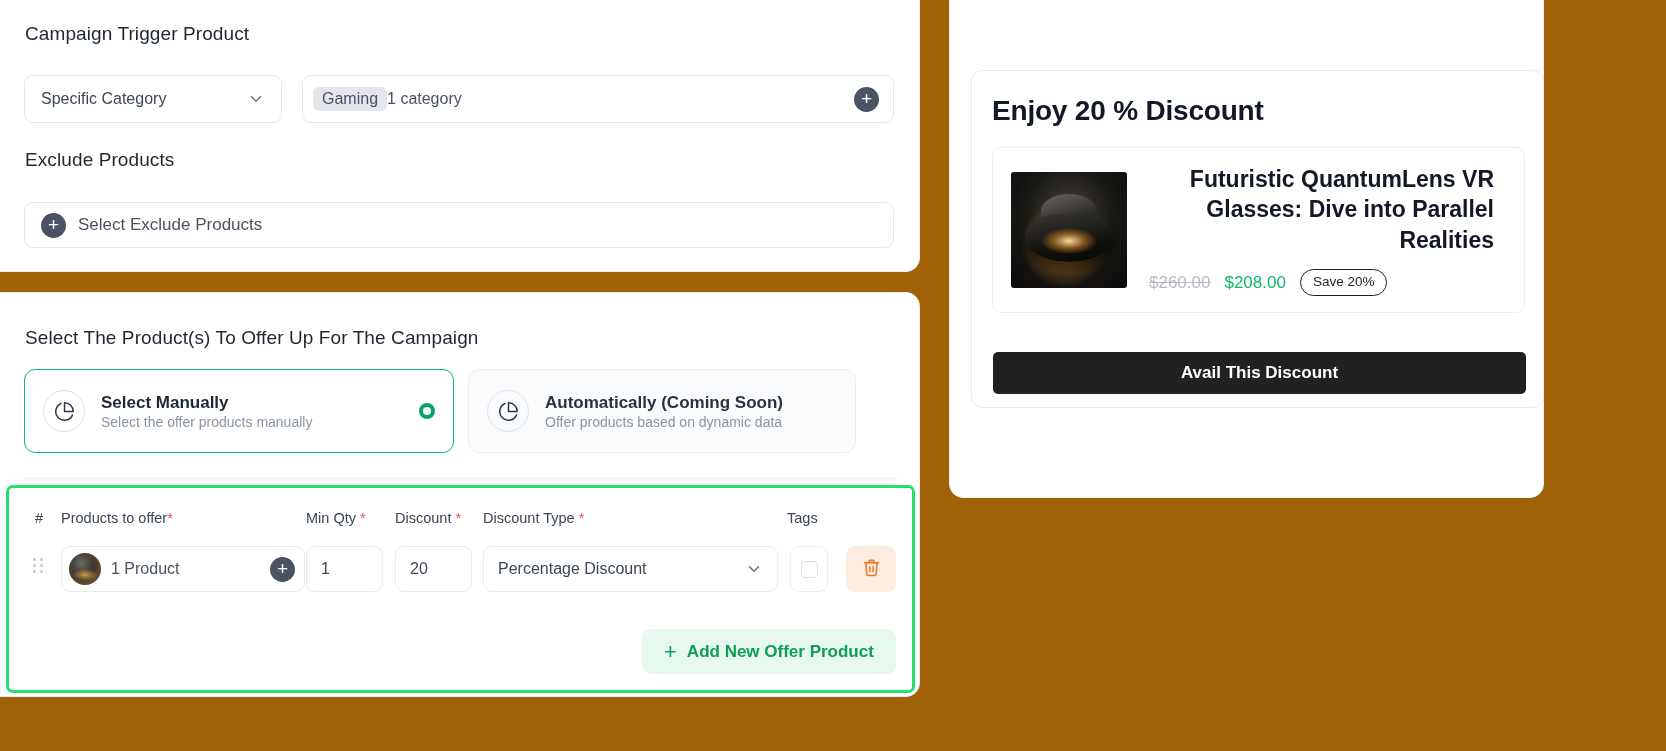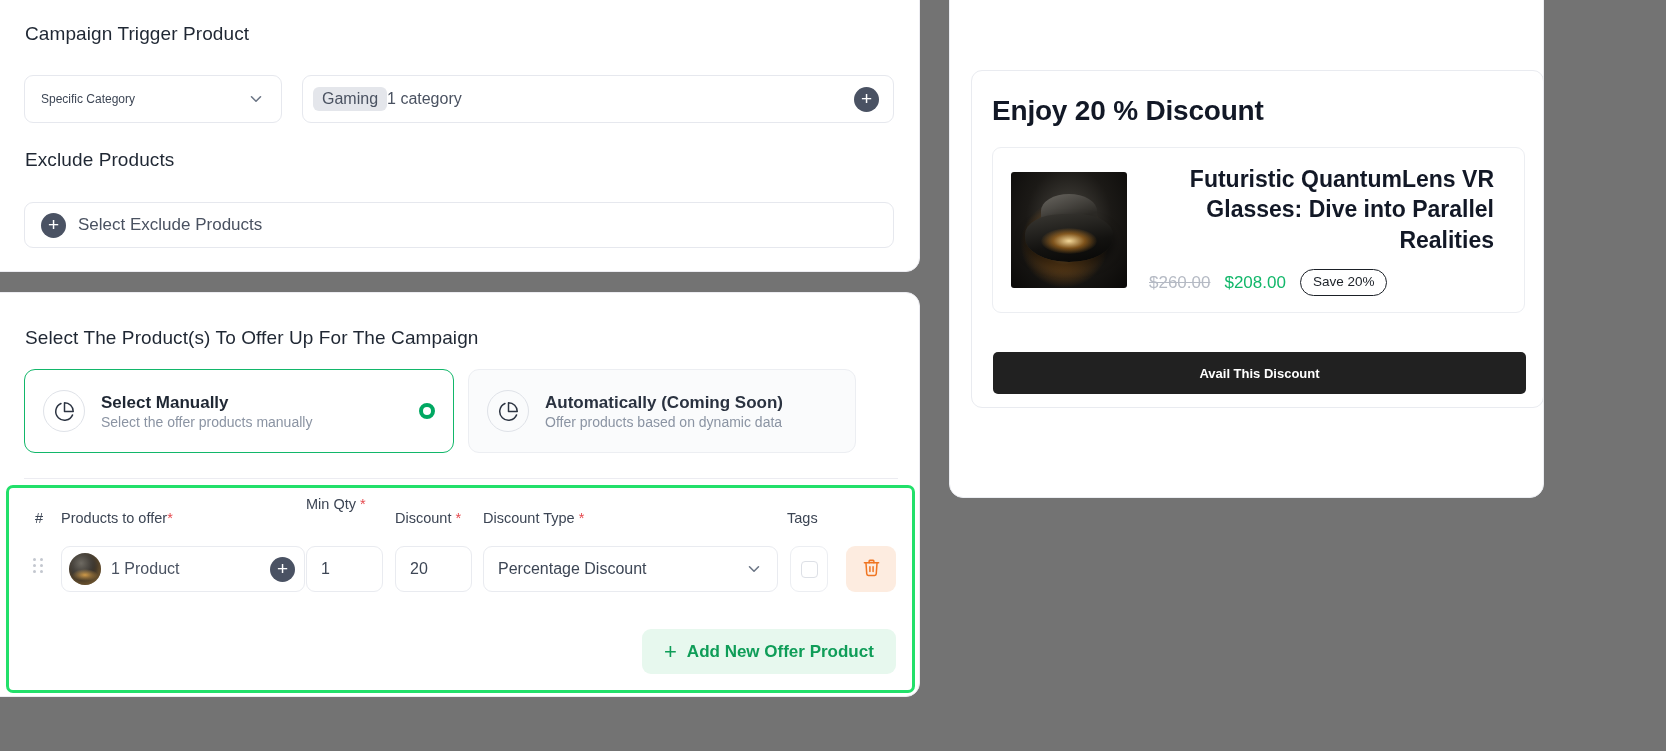--- a/index.html
+++ b/index.html
@@ -3,21 +3,21 @@
 <meta charset="utf-8">
 <style>
   * { box-sizing: border-box; }
   html, body {
     margin: 0; padding: 0;
     width: 1666px; height: 751px;
     background: #f7f8fa;
     font-family: "Liberation Sans", sans-serif;
     overflow: hidden;
   }
-  .stage { position: relative; width: 1666px; height: 751px; background: #737373; }
+  .stage { position: relative; width: 1666px; height: 751px; background: #a16207; }
 
   
   .left-col {
     position: absolute; left: 0; top: 0; width: 920px; height: 751px;
   }
   .panel {
     background: #ffffff;
     border: 1px solid #ececf1;
     border-radius: 14px;
   }
@@ -33,21 +33,21 @@
   .sec-title {
     font-size: 19px; color: #1f2733; font-weight: 400;
     letter-spacing: .1px;
   }
 
   
   .select-box {
     height: 48px; border: 1px solid #e6e8ee; border-radius: 9px;
     background: #fff; display: flex; align-items: center;
     padding: 0 16px; justify-content: space-between;
-    font-size: 12px; color: #3d4655;
+    font-size: 16px; color: #3d4655;
   }
   .chev {
     width: 18px; height: 18px; flex: none;
     color: #6b7585;
   }
   .chev svg { display: block; }
 
   .tag-field {
     height: 48px; border: 1px solid #e6e8ee; border-radius: 9px;
     background: #fff; display: flex; align-items: center;
@@ -186,21 +186,21 @@
   }
   .price-old { font-size: 17px; color: #b5bac4; text-decoration: line-through; }
   .price-new { font-size: 17px; color: #12b76a; font-weight: 400; }
   .save-pill {
     border: 1px solid #1b2027; border-radius: 999px; padding: 4px 12px;
     font-size: 13.5px; color: #1b2027; display: inline-block; line-height: 1.25;
   }
   .avail-btn {
     background: #212121; color: #fff; border-radius: 5px;
     height: 42px; display: flex; align-items: center; justify-content: center;
-    font-size: 13px; font-weight: 700;
+    font-size: 17px; font-weight: 700;
   }
   .top-stub {
     position: absolute; left: 1035px; top: 0; width: 110px; height: 3px;
     background: #e7e9ee;
   }
   .top-stub2 {
     position: absolute; left: 1149px; top: 0; width: 148px; height: 3px;
     background: #eef0f3;
   }
 </style>
@@ -274,21 +274,21 @@
 
       <div class="divider" style="position:absolute; left:39px; top:185px; width:874px;"></div>
     </div>
 
     <div class="table-block">
 
       <div style="position:absolute; left:26px; top:22px;" class="th">#</div>
       <div style="position:absolute; left:52px; top:22px;" class="th">
         <span>Products to offer</span><span class="req">*</span>
       </div>
-      <div style="position:absolute; left:297px; top:8px;" class="th">
+      <div style="position:absolute; left:297px; top:22px;" class="th">
         <span>Min Qty</span> <span class="req">*</span>
       </div>
       <div style="position:absolute; left:386px; top:22px;" class="th">
         <span>Discount</span> <span class="req">*</span>
       </div>
       <div style="position:absolute; left:474px; top:22px;" class="th">
         <span>Discount Type</span> <span class="req">*</span>
       </div>
       <div style="position:absolute; left:778px; top:22px;" class="th">Tags</div>
 

